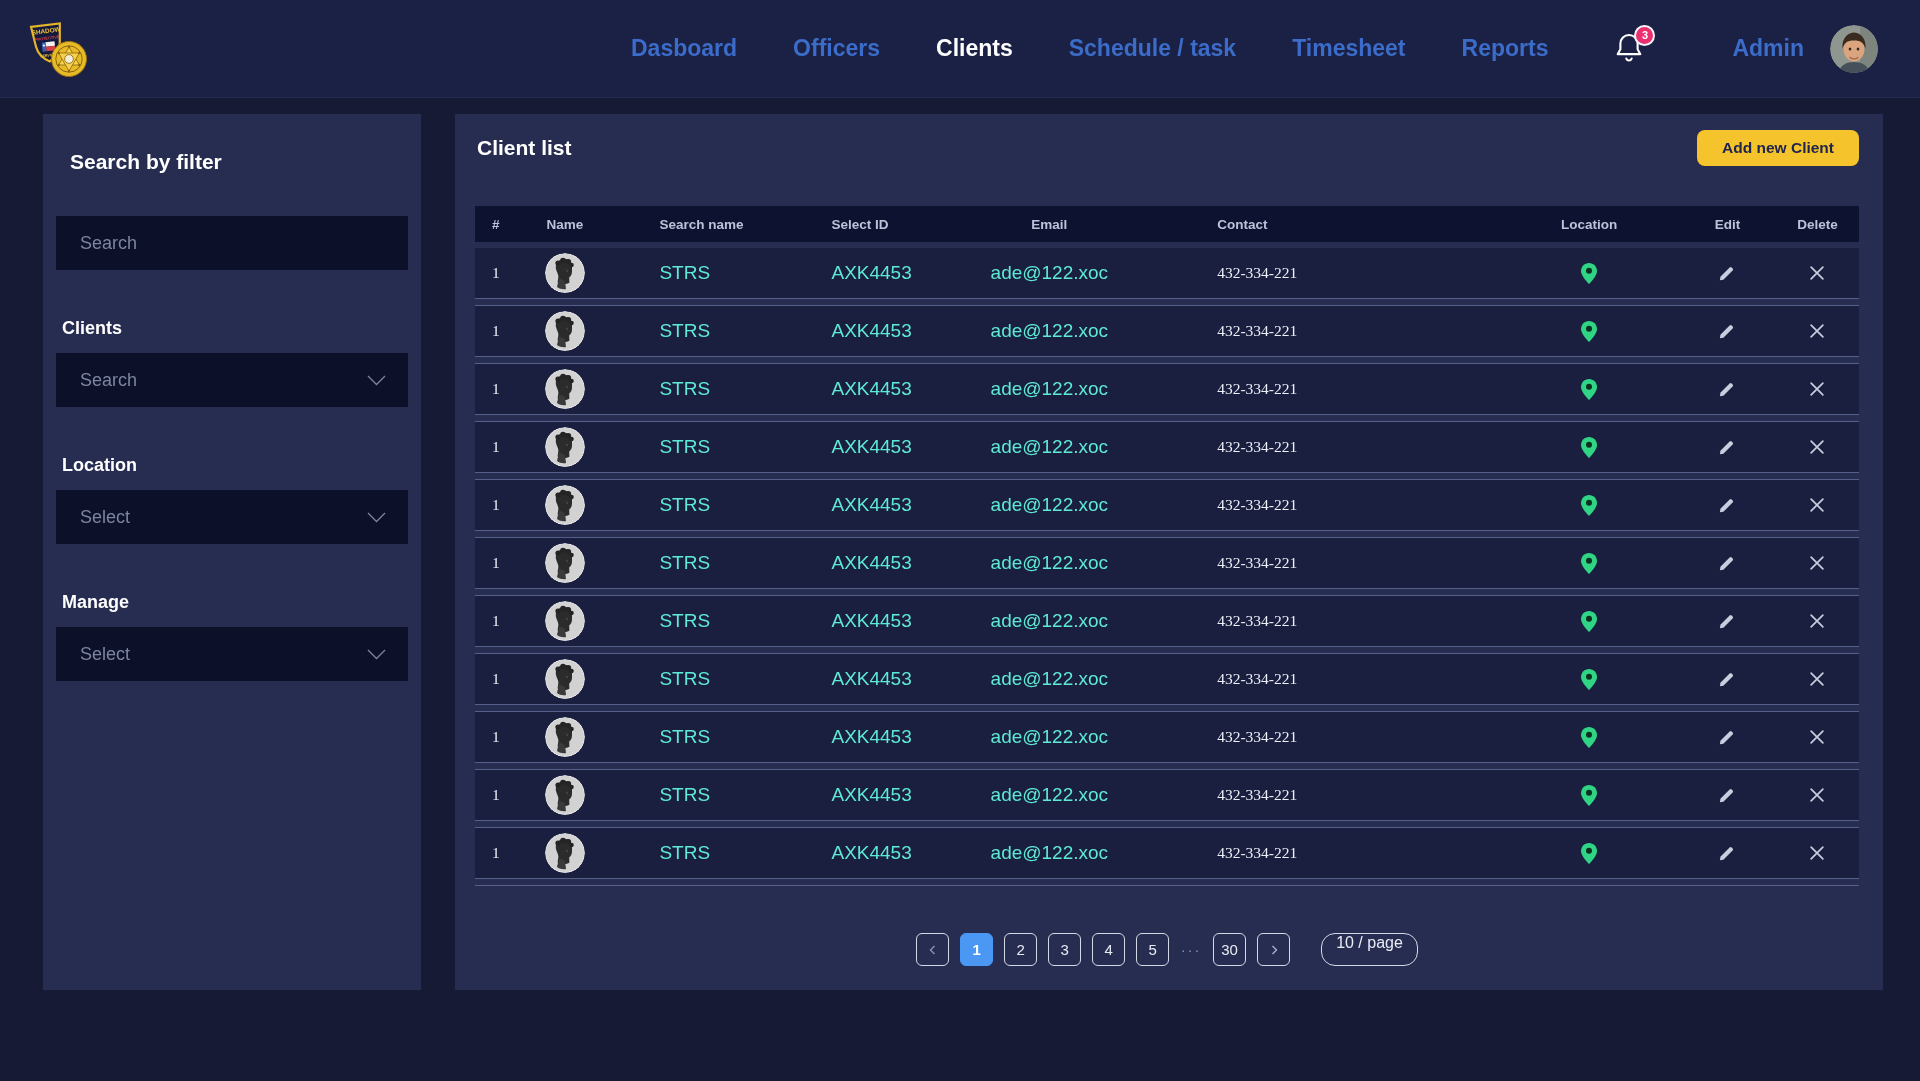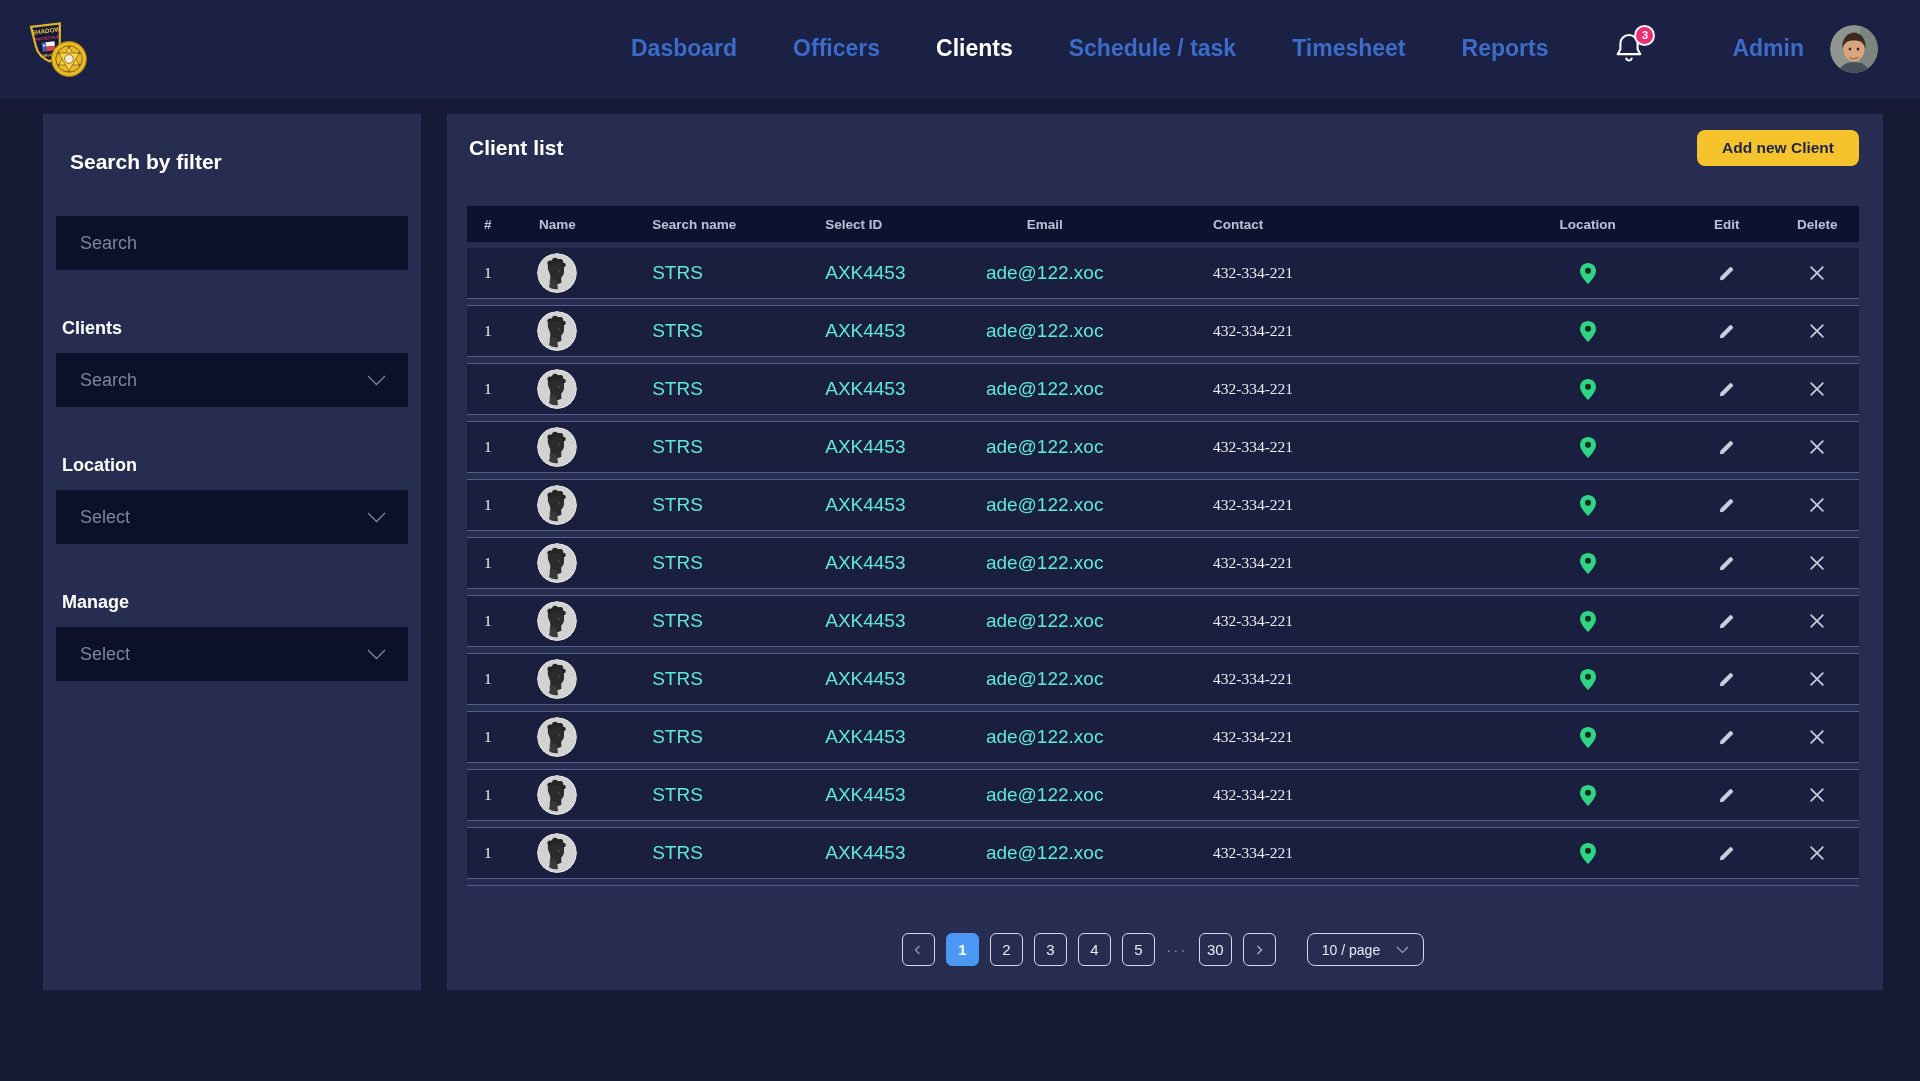--- a/index.html
+++ b/index.html
@@ -27,21 +27,21 @@
     background:#ec2d6f; color:#fff;
     border:2px solid #f5f6fa; border-radius:50%;
     width:21px; height:21px; font-size:11px; font-weight:700;
     display:flex; align-items:center; justify-content:center;
   }
   .admin-label { margin-left:86px; color:#3b6cc9; font-size:23px; font-weight:700; cursor:pointer; }
   .avatar { width:48px; height:48px; border-radius:50%; overflow:hidden; margin-left:26px; cursor:pointer; flex:0 0 auto; }
   
   h1.page-title { margin:16px 0 0 43px; font-size:27px; font-weight:800; letter-spacing:.3px; color:#fff; }
   
-  .content { display:flex; gap:26px; padding:16px 37px 4px 43px; align-items:center; }
+  .content { display:flex; gap:34px; padding:16px 37px 4px 43px; align-items:center; }
   .panel { background:#272d51; }
   
   aside.sidebar { width:378px; min-height:876px; padding:24px 13px; flex:0 0 auto; }
   aside.sidebar h2 { font-size:21px; font-weight:800; margin:12px 0 0 14px; color:#fff; }
   .search-input {
     margin-top:42px; width:100%; height:54px;
     background:#0c1029; border:none; outline:none;
     color:#e9ebf4; padding:0 24px; font-size:18px;
     font-family:"Liberation Sans", sans-serif;
   }
@@ -83,23 +83,23 @@
   .pagination { margin-top:auto; margin-bottom:24px; display:flex; justify-content:center; align-items:center; gap:11px; }
   .page-btn {
     width:33px; height:33px; border:1px solid #d5d9e6; border-radius:6px;
     display:flex; align-items:center; justify-content:center;
     background:transparent; color:#e9ebf4; font-size:15px; cursor:pointer;
     font-family:"Liberation Sans", sans-serif;
   }
   .page-btn.active { background:#4b98f4; border-color:#4b98f4; color:#fff; font-weight:700; }
   .ellipsis { color:#8d93ad; width:22px; text-align:center; letter-spacing:2px; cursor:pointer; font-size:15px; }
   .page-size {
-    height:33px; border:1px solid #d5d9e6; border-radius:8px;
+    height:33px; border:1px solid #d5d9e6; border-radius:14px;
     display:flex; align-items:center; gap:16px; padding:0 14px;
-    margin-left:20px; font-size:14px; cursor:pointer; color:#e9ebf4;
+    margin-left:20px; font-size:16px; cursor:pointer; color:#e9ebf4;flex-direction:column;
   }
 </style>
 </head>
 <body>
 
 <div class="app">
 
   <header>
     <div class="logo">
       <svg viewBox="0 0 64 62" width="64" height="64">

